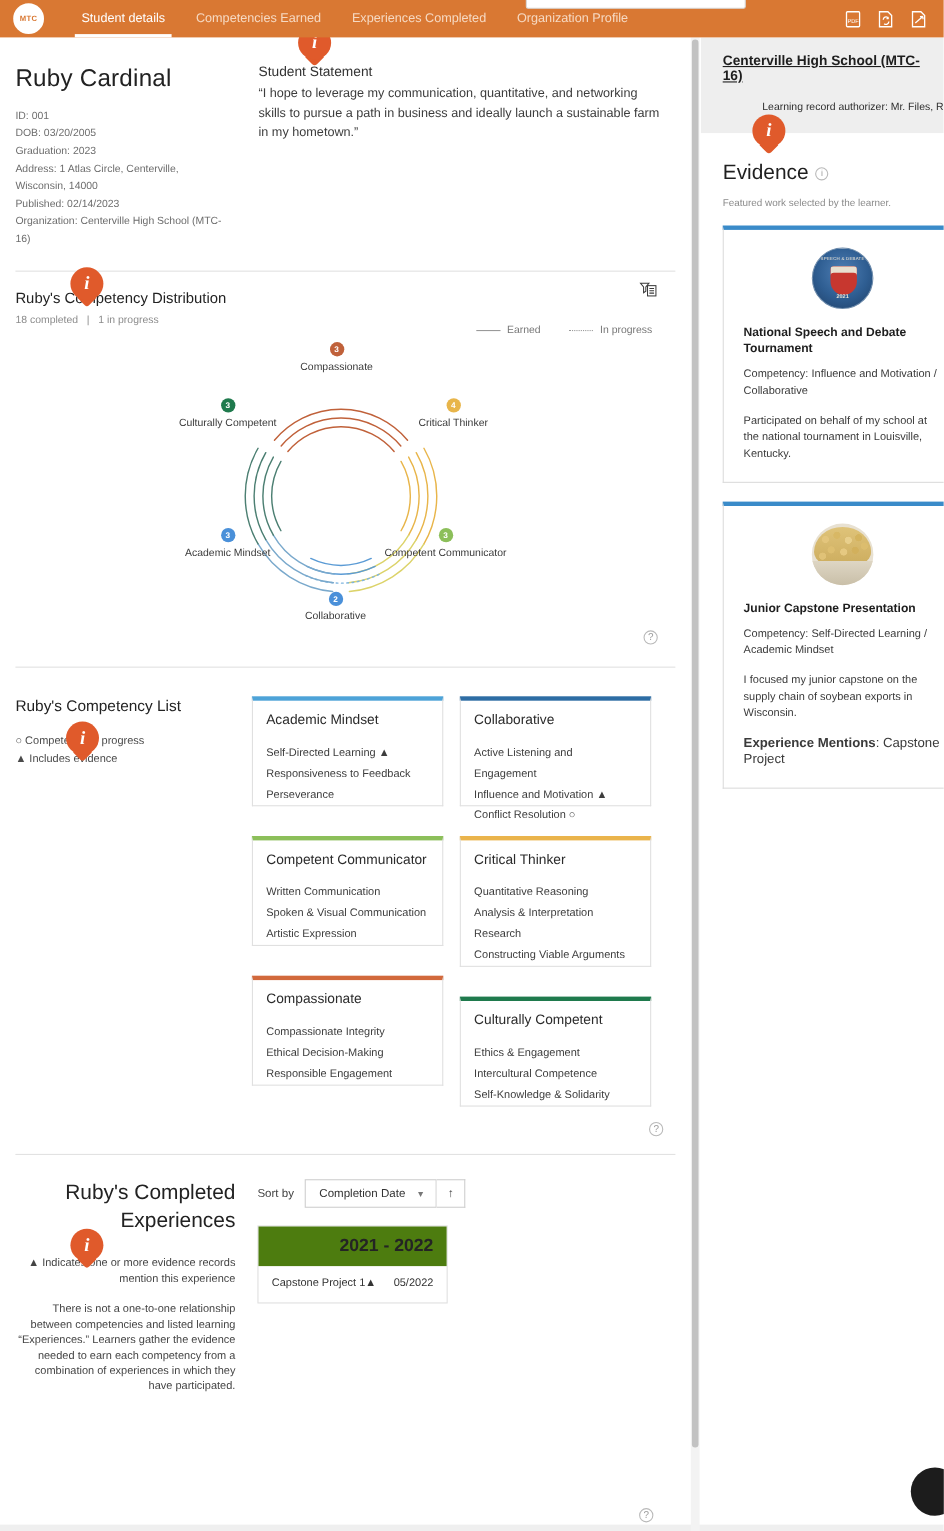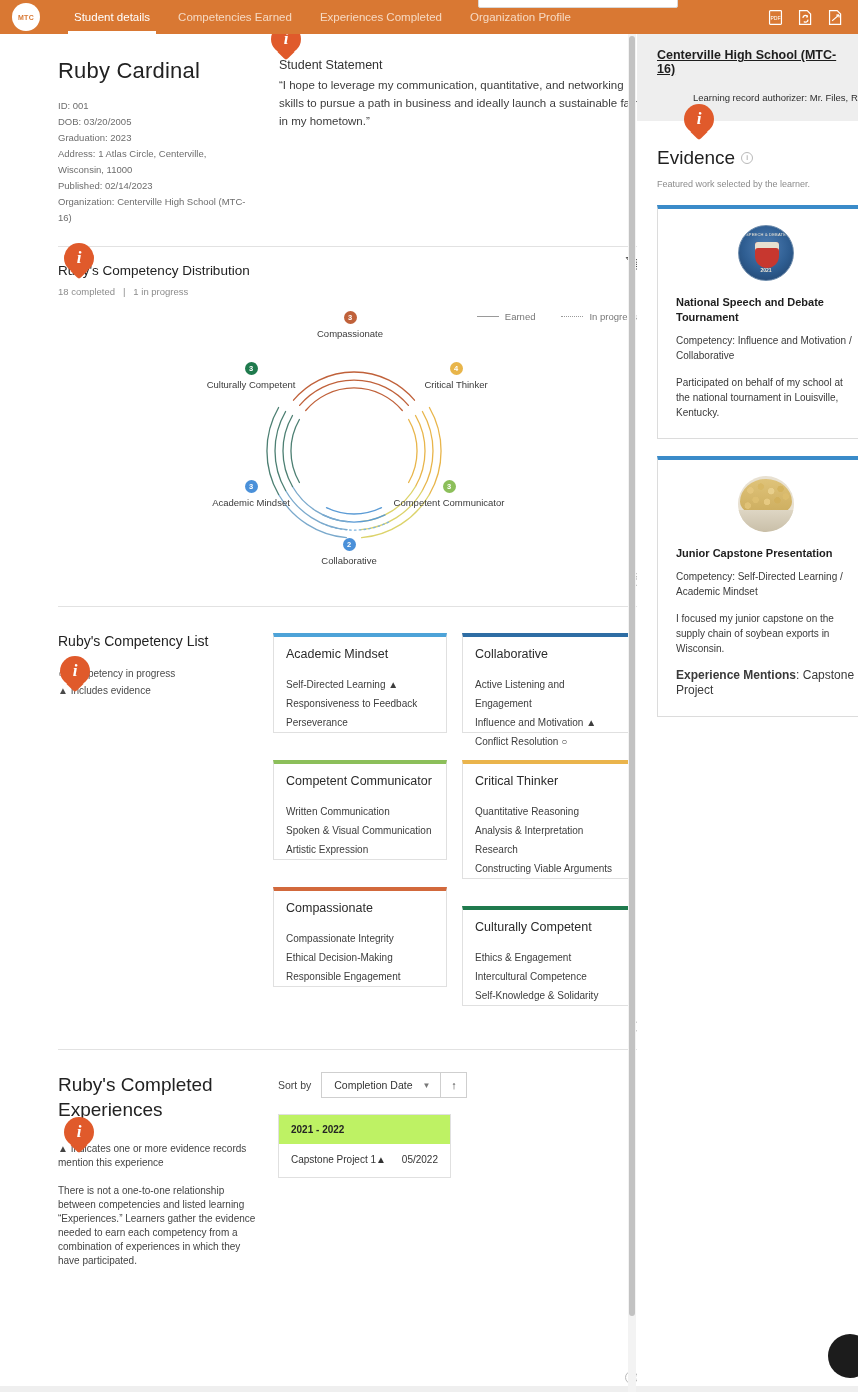--- a/index.html
+++ b/index.html
@@ -49,21 +49,21 @@
     font-family:"Liberation Serif", serif;
   }
   .pin .tip {
     position:absolute; left:9px; top:22px; width:12px; height:12px;
     background:#e05a2b; transform:rotate(45deg); border-radius:0 0 3px 0; z-index:-1;
   }
 
   
   .main {
     position:absolute; left:0; top:34px; width:628px; height:1358px;
-    background:#fff; overflow:hidden;margin-left:44px;
+    background:#fff; overflow:hidden;
   }
   .scrollbar {
     position:absolute; left:628px; top:34px; width:8px; height:1358px;
     background:#f3f3f3; z-index:3;
   }
   .scroll-thumb {
     position:absolute; left:1px; top:2px; width:6px; height:1280px;
     background:#c2c2c2; border-radius:3px;
   }
 
@@ -78,21 +78,21 @@
   .statement-body { font-size:11.5px; color:#3c3c3c; line-height:18px; }
 
   .sec-div { margin:20px 14px 0 14px; height:1px; background:#e2e2e2; }
 
   
   .cd-head { padding:16px 14px 0 14px; position:relative; }
   .cd-title { font-size:13.5px; color:#222; }
   .cd-sub { font-size:9.5px; color:#8c8c8c; margin-top:8px; }
   .filter-icon { position:absolute; right:30px; top:8px; cursor:pointer; }
 
-  .legend { position:absolute; right:35px; top:64px; display:flex; gap:26px; align-items:center; }
+  .legend { position:absolute; right:35px; top:48px; display:flex; gap:26px; align-items:center; }
   .legend-item { display:flex; align-items:center; gap:6px; font-size:9.5px; color:#777; }
   .leg-solid { width:22px; height:0; border-top:1.5px solid #9a9a9a; }
   .leg-dot { width:22px; height:0; border-top:1.5px dotted #9a9a9a; }
 
   .radial-area { position:relative; height:285px; margin-top:4px; }
   .node { position:absolute; text-align:center; width:120px; }
   .node .dot {
     width:13px; height:13px; border-radius:50%; margin:0 auto 4px auto;
     color:#fff; font-size:7.5px; line-height:13px; font-weight:bold;
   }
@@ -111,41 +111,41 @@
   .cl-key div { font-size:10px; color:#4a4a4a; line-height:17px; }
   .cards { flex:1; position:relative; }
   .card {
     position:absolute; width:174px; background:#fff;
     border:1px solid #e0e0e0; border-top-width:4px; padding:10px 12px 12px 12px;
   }
   .card h4 { font-size:12.5px; font-weight:400; color:#2b2b2b; margin-bottom:14px; }
   .card .item { font-size:10px; color:#3d3d3d; line-height:19px; }
 
   
-  .ex-wrap { display:flex; padding:22px 16px 0 14px; }
+  .ex-wrap { display:flex; padding:22px 16px 0 14px;text-align:right; }
   .ex-left { width:200px; }
   .ex-title { font-size:19px; color:#222; line-height:25px; }
   .ex-note { font-size:10px; color:#444; line-height:14px; margin-top:20px; }
   .ex-note2 { font-size:10px; color:#444; line-height:14px; margin-top:14px; }
   .ex-right { flex:1; padding-left:20px; }
   .sortrow { display:flex; align-items:center; gap:10px; }
   .sortlbl { font-size:10.5px; color:#444; }
   .select {
     display:flex; align-items:center; height:26px; border:1px solid #cfcfcf;
     background:#fff; cursor:pointer;
   }
   .select .val { font-size:10.5px; color:#333; padding:0 10px 0 12px; }
   .select .caret { margin-right:10px; color:#777; font-size:8px; }
   .sort-dir {
     width:26px; height:26px; border:1px solid #cfcfcf; border-left:none;
     background:#fff; display:flex; align-items:center; justify-content:center;
     font-size:11px; color:#444; cursor:pointer;
   }
   .ex-table { margin-top:16px; width:173px; border:1px solid #e0e0e0; }
-  .ex-group { background:#bef264; font-size:10px; font-weight:bold; color:#242424; padding:9px 12px; }
+  .ex-group { background:#4d7c0f; font-size:16px; font-weight:bold; color:#242424; padding:9px 12px; }
   .ex-row { display:flex; justify-content:space-between; padding:10px 12px 12px 12px; font-size:10px; color:#333; }
 
   
   .side {
     position:absolute; left:637px; top:34px; width:221px; height:1358px;
     background:#ffffff; overflow:hidden;
   }
   .side-gray { background:#eeeeee; padding:14px 20px 18px 20px; }
   .side-school { font-size:12.5px; font-weight:bold; color:#1e1e1e;text-decoration:underline; }
   .side-auth { font-size:9.5px; color:#2d2d2d; margin-top:16px; white-space:nowrap; }
@@ -257,21 +257,21 @@
   <div class="main">
 
     <div class="student-wrap">
       <div class="student-left">
         <div class="student-name">Ruby Cardinal</div>
         <div class="meta">
           <div class="meta-line">ID: 001</div>
           <div class="meta-line">DOB: 03/20/2005</div>
           <div class="meta-line">Graduation: 2023</div>
           <div class="meta-line">Address: 1 Atlas Circle, Centerville,</div>
-          <div class="meta-line">Wisconsin, 11000</div>
+          <div class="meta-line">Wisconsin, 14000</div>
           <div class="meta-line">Published: 02/14/2023</div>
           <div class="meta-line">Organization: Centerville High School (MTC-</div>
           <div class="meta-line">16)</div>
         </div>
       </div>
       <div class="statement">
         <div class="statement-title">Student Statement</div>
         <div class="statement-body">“I hope to leverage my communication, quantitative, and networking skills to pursue a path in business and ideally launch a sustainable farm in my hometown.”</div>
       </div>
     </div>

